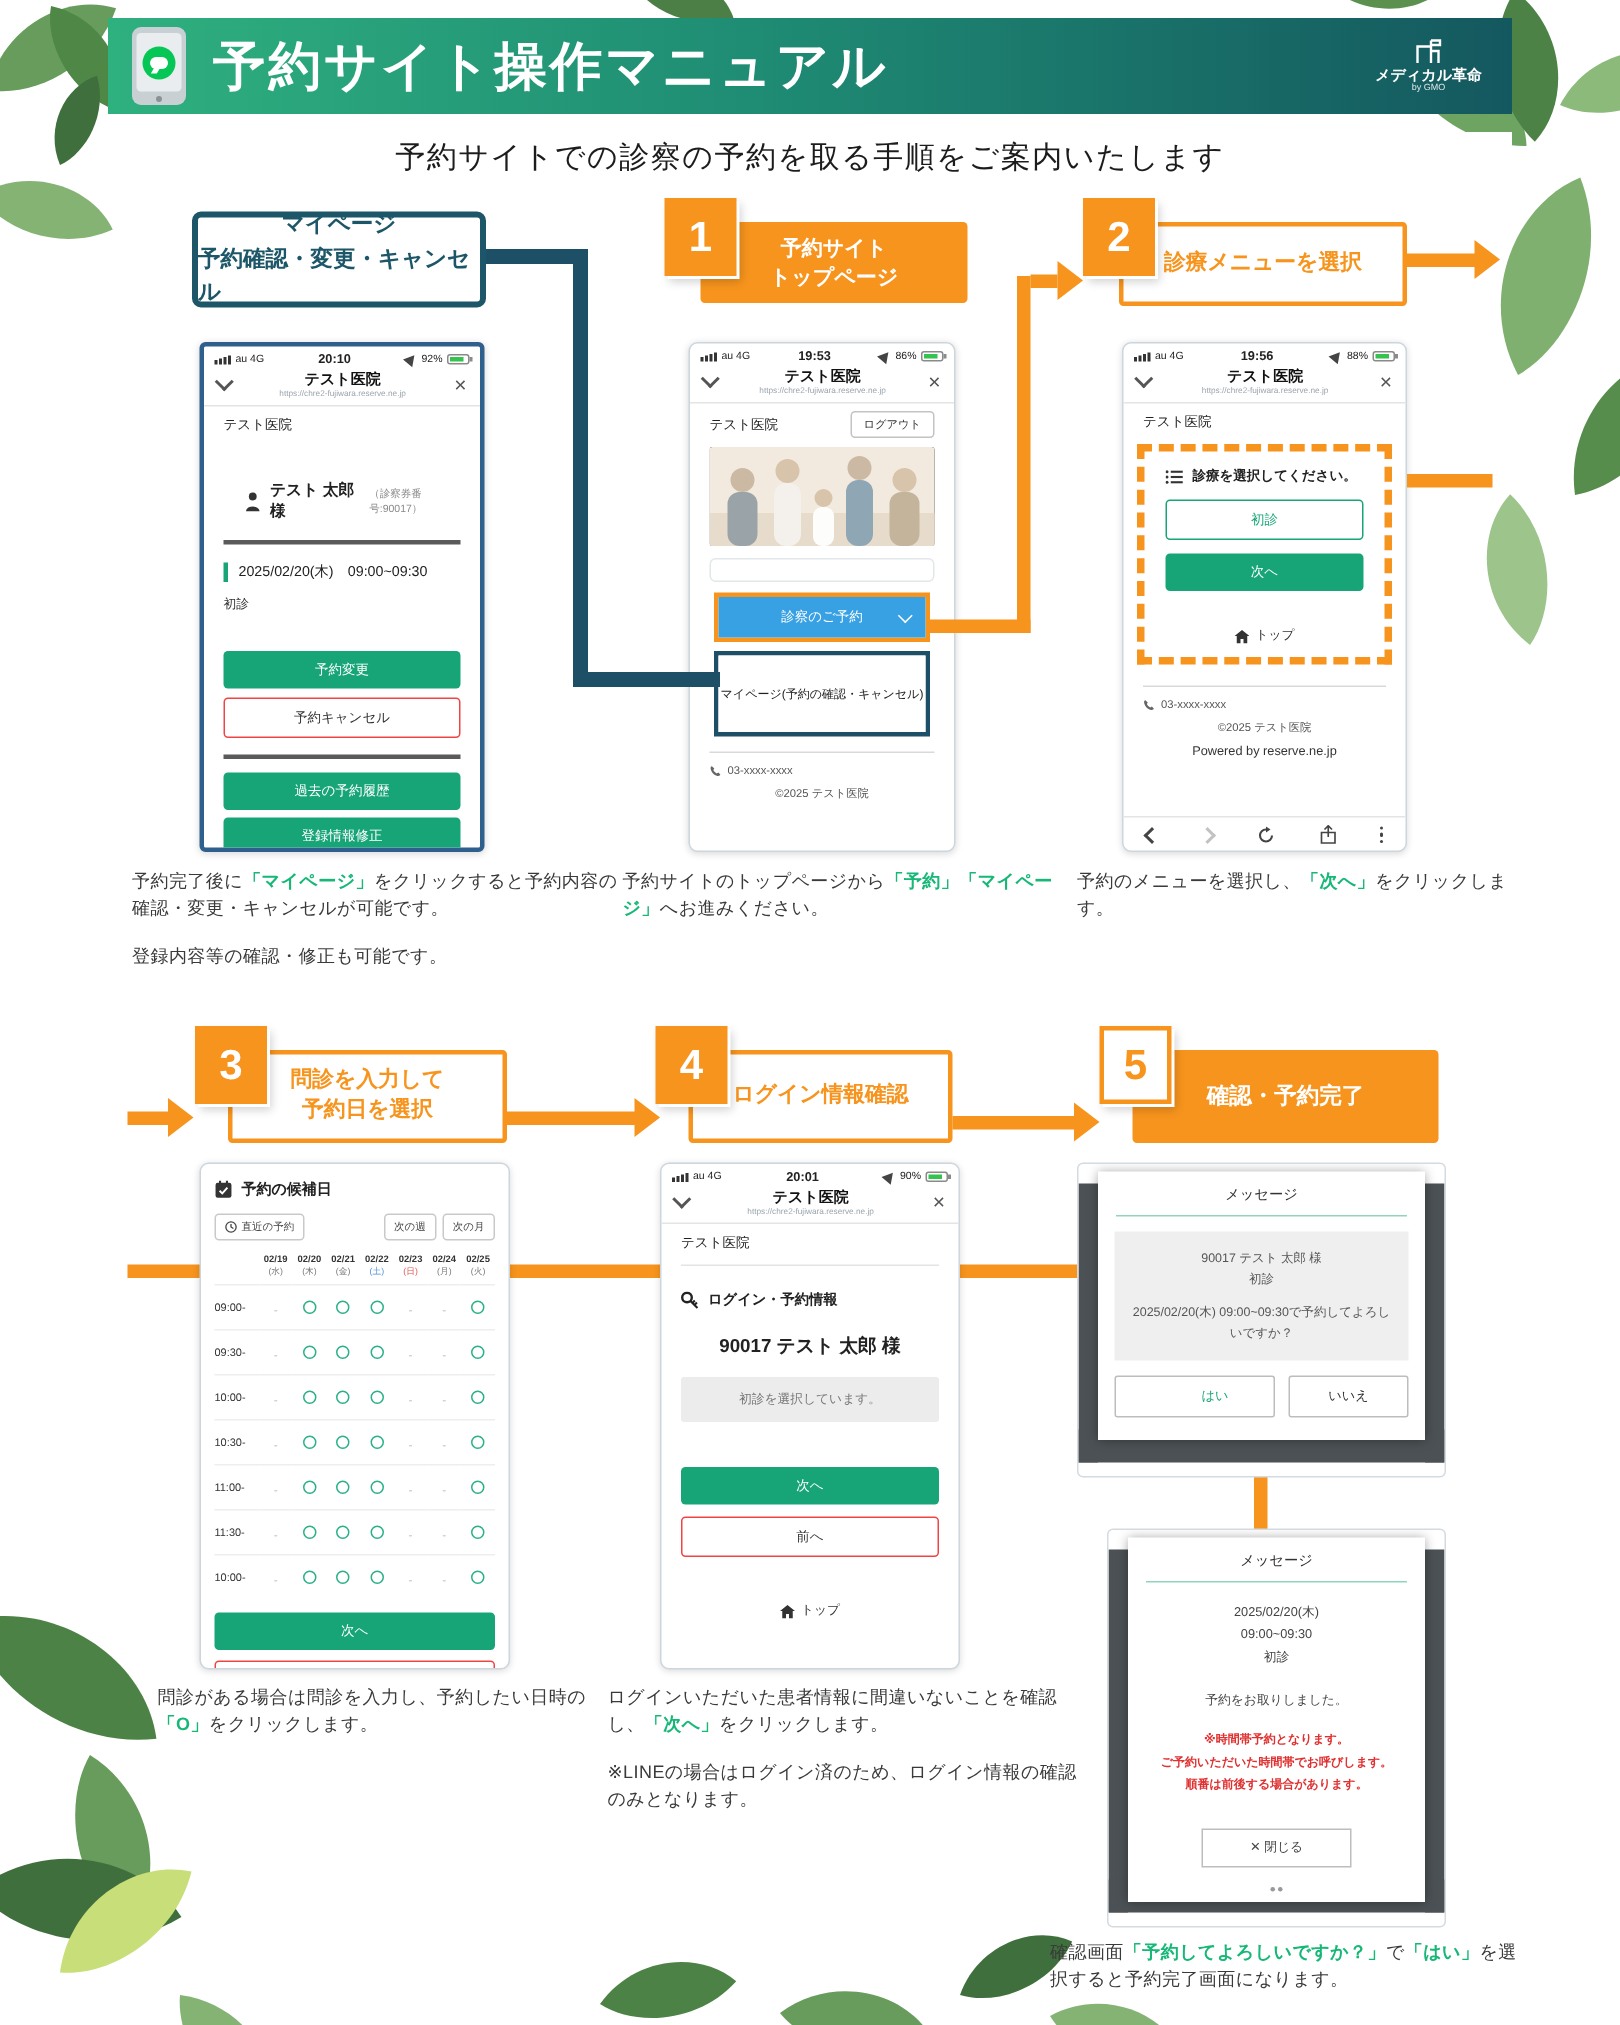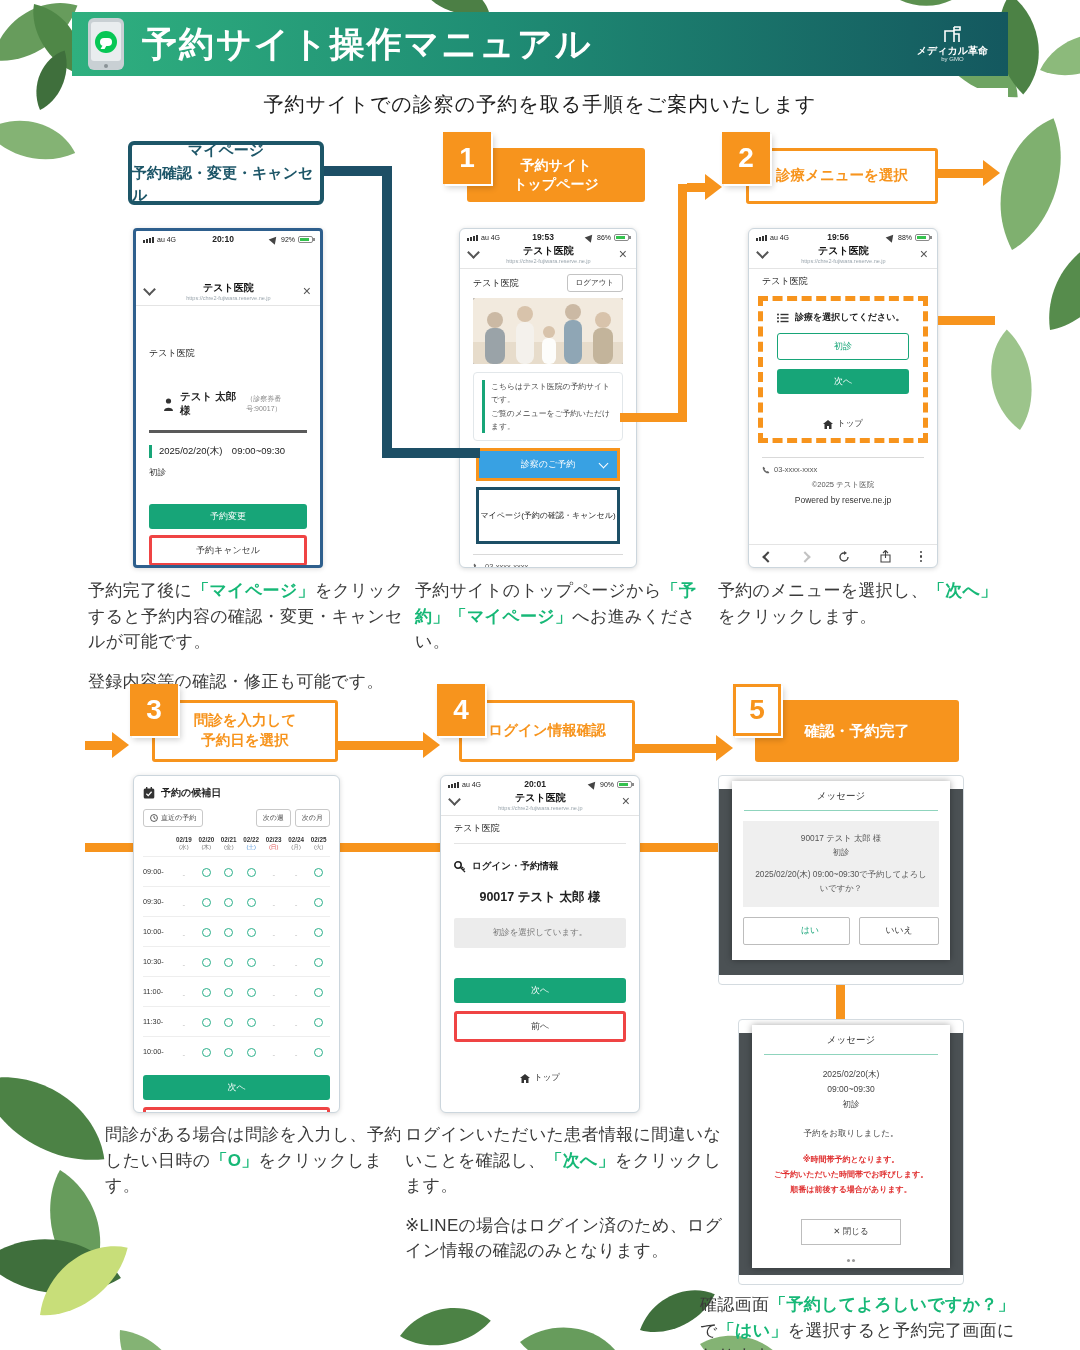--- a/index.html
+++ b/index.html
@@ -46,21 +46,21 @@
   .steplabel.solid{ background:#f7941d; color:#fff; font-size:14px; }
   .steplabel.outline{ background:#fff; border:3.5px solid #f7941d; color:#f7941d; font-size:14.5px; }
   .obar{ position:absolute; background:#f7941d; z-index:1; }
   .obar.hi{ z-index:3; }
   .ohead{ position:absolute; width:0; height:0; border-top:13px solid transparent; border-bottom:13px solid transparent;
     border-left:17px solid #f7941d; z-index:3; }
 
   
   .phone{ position:absolute; z-index:2; background:#fff; border:1.5px solid #ccd6dd; border-radius:6px;
     box-shadow:0 1px 5px rgba(0,0,0,.15); display:flex; flex-direction:column; overflow:hidden; }
-  .phone.navyborder{ border:3px solid #2e5f8d; border-radius:4px;gap:35px; }
+  .phone.navyborder{ border:3px solid #2e5f8d; border-radius:4px; }
   .statusbar{ display:flex; align-items:center; justify-content:space-between; padding:3px 7px 1px; font-size:7px; color:#222; }
   .sb-left{ display:flex; align-items:flex-end; gap:3px; }
   .sig{ display:inline-flex; align-items:flex-end; gap:1px; }
   .sig i{ width:2px; background:#333; display:inline-block; }
   .sig i:nth-child(1){height:3px}.sig i:nth-child(2){height:4px}.sig i:nth-child(3){height:5px}.sig i:nth-child(4){height:6px}
   .sb-time{ font-weight:bold; font-size:8.5px; }
   .sb-right{ display:flex; align-items:center; gap:3px; font-size:7px; }
   .loc-arrow{ width:0;height:0;border-left:4px solid transparent;border-right:4px solid transparent;border-bottom:7px solid #444;transform:rotate(40deg); }
   .battery{ width:15px; height:7px; border:1px solid #8a8a8a; border-radius:2px; position:relative; }
   .battery::after{ content:""; position:absolute; left:1px; top:1px; bottom:1px; width:9px; background:#35c24e; }
@@ -74,21 +74,21 @@
   .navbar{ margin-top:auto; border-top:1px solid #e4e4e4; display:flex; justify-content:space-around; align-items:center; padding:5px 0 4px; }
   .chev{ width:8px; height:8px; border-left:2px solid #444; border-bottom:2px solid #444; }
   .chev.back{ transform:rotate(45deg); }
   .chev.fwd{ transform:rotate(-135deg); border-color:#c2c2c2; }
   .kebab{ display:flex; flex-direction:column; gap:2px; }
   .kebab i{ width:2.5px; height:2.5px; border-radius:50%; background:#444; }
 
   .pbody{ padding:0 13px; display:flex; flex-direction:column; flex:1 1 auto; }
   .sitename{ font-size:9px; color:#222; margin-top:6px; }
   .btn-green{ background:#17a578; color:#fff; border-radius:3px; text-align:center; padding:6px 0; font-size:9px; }
-  .btn-outline{ background:#fff; border:3px solid #ef4444; color:#333; border-radius:3px; text-align:center; padding:6px 0; font-size:9px; }
+  .btn-outline{ background:#fff; border:1px solid #ef4444; color:#333; border-radius:3px; text-align:center; padding:6px 0; font-size:9px; }
   .btn-teal-outline{ background:#fff; border:1px solid #17a578; color:#17a578; border-radius:3px; text-align:center; padding:6px 0; font-size:9px; }
   .thickhr{ height:3px; background:#5a5a5a; border:none; }
   .icon-sm{ flex:0 0 auto; }
 
   
   .personrow{ display:flex; align-items:center; gap:6px; padding-left:14px; margin-top:30px; }
   .pname{ font-size:10.5px; font-weight:bold; color:#222; }
   .pnum{ font-size:7px; color:#8a8a8a; }
   .daterow{ border-left:3px solid #17a578; padding-left:7px; font-size:9.5px; color:#222; margin-top:12px; }
   .visittype{ font-size:8.5px; color:#333; margin-top:9px; }
@@ -152,21 +152,21 @@
   .m-btn{ flex:1; border:1px solid #bdbdbd; border-radius:2px; text-align:center; padding:7px 0; font-size:8.8px; color:#333; background:#fff; }
   .m-btn.yes{ color:#17a578;padding-left:27px; }
   .m-center{ text-align:center; font-size:8.5px; color:#444; line-height:1.75; margin-top:12px; }
   .m-red{ text-align:center; font-size:8px; color:#e03131; font-weight:bold; line-height:1.9; margin-top:11px; }
   .m-close{ display:block; margin:22px auto 0; border:1px solid #bdbdbd; width:100px; text-align:center; padding:6px 0; font-size:8.5px; color:#444; background:#fff; }
   .pagedots{ position:absolute; bottom:2px; left:0; right:0; text-align:center; }
   .pagedots i{ display:inline-block; width:3px; height:3px; border-radius:50%; background:#999; margin:0 1px; }
   .vconn{ position:absolute; background:#f7941d; z-index:1; }
 
   
-  .caption{ position:absolute; z-index:2; font-size:17px; color:#3a3a3a; line-height:1.5; letter-spacing:.3px; }
+  .caption{ position:absolute; z-index:2; font-size:12px; color:#3a3a3a; line-height:1.5; letter-spacing:.3px; }
   .caption .hl{ color:#17b877; font-weight:bold; }
   .caption p + p{ margin-top:14px; }
 </style>
 </head>
 <body>
 
 <svg id="leaves" width="1080" height="1350">
   <defs>
     <g id="leaf">
         <path d="M0 0 C 28 -26, 72 -22, 92 4 C 62 26, 20 20, 0 0 Z"></path>
@@ -376,24 +376,20 @@
             <rect x="91" y="22" width="18" height="44" rx="8" fill="#8fa6b5"></rect>
           </g>
         <g>
             <circle cx="130" cy="22" r="8" fill="#d8c3ab"></circle>
             <rect x="120" y="30" width="20" height="36" rx="8" fill="#c3b49b"></rect>
           </g>
       </svg>
     </div>
     <div class="notice-card">
       <span class="notice-accent"></span>
-      <span class="notice-text">
-        <div>こちらはテスト医院の予約サイトです。</div>
-        <div>ご覧のメニューをご予約いただけます。</div>
-      </span>
     </div>
     <div class="callout-orange">
       <div class="btn-blue"><span>診察のご予約</span><span class="chevw"></span></div>
     </div>
     <div class="callout-teal">
       <div class="btn-mypage">マイページ(予約の確認・キャンセル)</div>
     </div>
     <div class="footer-sep"></div>
     <div class="telrow">
       <svg width="8" height="8" viewBox="0 0 10 10">

